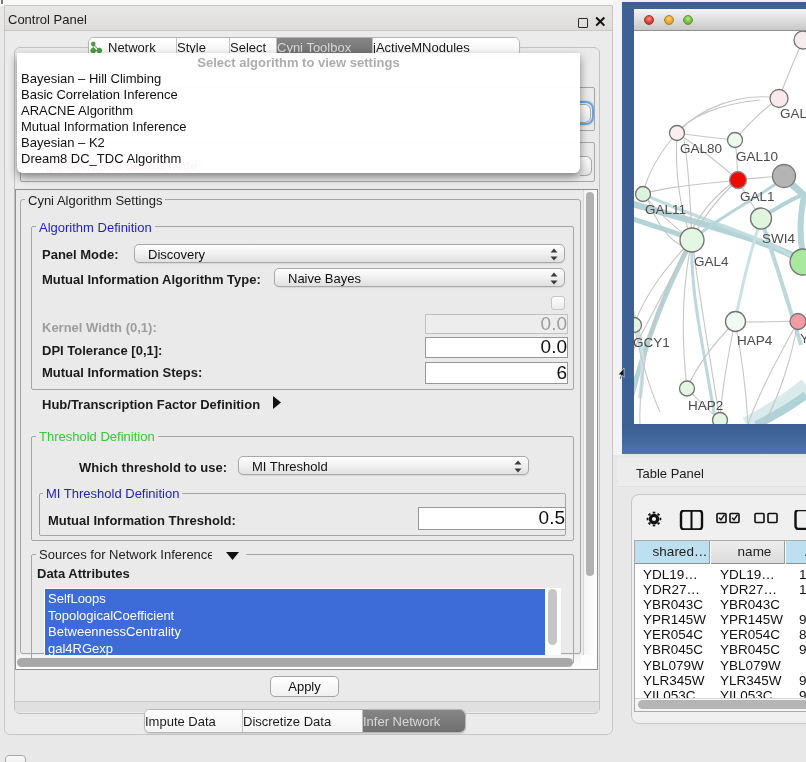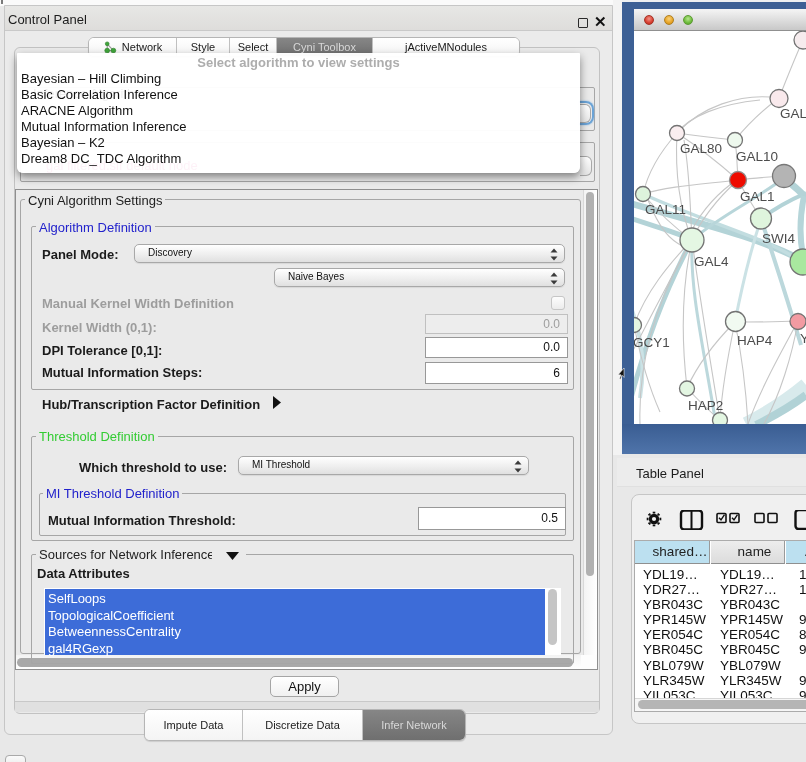--- a/index.html
+++ b/index.html
@@ -1,25 +1,25 @@
 <!DOCTYPE html>
 <html><head><meta charset="utf-8"><style>
 *{margin:0;padding:0;box-sizing:border-box}
 html,body{width:806px;height:762px;overflow:hidden;background:#e8e8e8;font-family:"Liberation Sans",sans-serif;position:relative}
 .abs{position:absolute}
 .b{font-weight:normal}
 .lbl{position:absolute;font-size:13px;font-weight:bold;color:#1b1b1b;white-space:nowrap}
 .glbl{position:absolute;font-size:13px;font-weight:bold;color:#9d9d9d;white-space:nowrap}
 .grp{position:absolute;border:1px solid #a6a6a6;border-radius:2px}
 .gtitle{position:absolute;font-size:13px;background:#eaeaea;padding:0 3px;white-space:nowrap;line-height:13px}
-.combo{position:absolute;background:linear-gradient(#ffffff,#ededed 60%,#e0e0e0);border:1px solid #a8a8a8;border-radius:5px;font-size:10px;color:#111;box-shadow:0 1px 1px rgba(0,0,0,.08)}
+.combo{position:absolute;background:linear-gradient(#ffffff,#ededed 60%,#e0e0e0);border:1px solid #a8a8a8;border-radius:5px;font-size:13px;color:#111;box-shadow:0 1px 1px rgba(0,0,0,.08)}
 .combo .ar{position:absolute;right:5px;top:0;height:100%;width:10px}
-.field{position:absolute;background:#fff;border:1px solid #989898;font-size:12px;color:#111;text-align:right;padding-right:7px}
+.field{position:absolute;background:#fff;border:1px solid #989898;font-size:19px;color:#111;text-align:right;padding-right:0}
 .tabstrip{position:absolute;display:flex;background:#fff;border:1px solid #b5b5b5;border-radius:6px;box-shadow:0 1px 1px rgba(0,0,0,.12);overflow:hidden}
-.tab{font-size:11px;color:#1a1a1a;display:flex;align-items:center;justify-content:center;background:linear-gradient(#ffffff,#f4f4f4);border-right:1px solid #c0c0c0;white-space:nowrap}
+.tab{font-size:13px;color:#1a1a1a;display:flex;align-items:center;justify-content:flex-start;background:linear-gradient(#ffffff,#f4f4f4);border-right:1px solid #c0c0c0;white-space:nowrap}
 .tab:last-child{border-right:none}
 .tab.sel{background:linear-gradient(#868686,#6f6f6f);color:#d8d8d8}
 </style></head>
 <body>
 
 <div class="abs" style="left:0;top:0;width:622px;height:6px;background:#fafafa"></div>
 <div class="abs" style="left:1px;top:0;width:2px;height:4px;background:#7a7a7a"></div>
 <div class="abs" style="left:613px;top:0;width:9px;height:455px;background:#f3f3f3"></div>
 <div class="abs" style="left:622px;top:0;width:184px;height:2px;background:#eef0f2"></div>
 
@@ -70,29 +70,29 @@
 
     <div class="lbl" style="left:26px;top:57px">Panel Mode:</div>
     <div class="combo" style="left:118px;top:53.5px;width:431px;height:19px">
         <span style="position:absolute;left:13px;top:2px">Discovery</span>
         <span class="ar"><svg width="10" height="19">
             <path d="M1.5 7.5 L5 3.5 L8.5 7.5 Z" fill="#3a3a3a"></path>
             <path d="M1.5 11.5 L5 15.5 L8.5 11.5 Z" fill="#3a3a3a"></path>
           </svg></span>
       </div>
 
+    <div class="lbl" style="left:26px;top:82px">Mutual Information Algorithm Type:</div>
     <div class="combo" style="left:258px;top:78px;width:291px;height:19px">
         <span style="position:absolute;left:13px;top:2px">Naive Bayes</span>
         <span class="ar"><svg width="10" height="19">
             <path d="M1.5 7.5 L5 3.5 L8.5 7.5 Z" fill="#3a3a3a"></path>
             <path d="M1.5 11.5 L5 15.5 L8.5 11.5 Z" fill="#3a3a3a"></path>
           </svg></span>
       </div>
 
-    <div class="glbl" style="left:26px;top:106px">Manual Kernel Width Definition</div>
     <div class="abs" style="left:535px;top:106px;width:14px;height:14px;background:linear-gradient(#fdfdfd,#ececec);border:1px solid #c6c6c6;border-radius:3px"></div>
 
     <div class="glbl" style="left:26px;top:130px">Kernel Width (0,1):</div>
     <div class="field" style="left:409px;top:124px;width:143px;height:20px;background:#ededed;border-color:#c0c0c0;color:#9d9d9d;line-height:18px">0.0</div>
 
     <div class="lbl" style="left:26px;top:153px">DPI Tolerance [0,1]:</div>
     <div class="field" style="left:409px;top:147px;width:143px;height:20.5px;line-height:18px">0.0</div>
 
     <div class="lbl" style="left:26px;top:175px">Mutual Information Steps:</div>
     <div class="field" style="left:409px;top:172px;width:143px;height:22px;line-height:20px">6</div>
@@ -129,21 +129,21 @@
     <div class="lbl" style="left:21px;top:376px">Data Attributes</div>
     <div class="abs" style="left:28px;top:398px;width:517px;height:67px;background:#fff"></div>
     <div class="abs" style="left:29px;top:398.5px;width:500px;height:66px;background:#3d6cd8"></div>
     <div class="abs" style="left:32px;top:401px;font-size:13px;color:#fff;line-height:16.5px">SelfLoops<br>TopologicalCoefficient<br>BetweennessCentrality<br>gal4RGexp</div>
     <div class="abs" style="left:532px;top:399px;width:9px;height:56px;background:#c5c5c5;border-radius:4.5px"></div>
   </div>
 
   <div class="abs" style="left:265px;top:670px;width:69px;height:21px;background:linear-gradient(#ffffff,#f0f0f0);border:1px solid #a5a5a5;border-radius:5px;font-size:13px;color:#111;text-align:center;line-height:19px">Apply</div>
   <div class="abs" style="left:10px;top:694.5px;width:584px;height:11px;background:#e0e0e0;border-top:1px solid #c8c8c8"></div>
 
-  <div class="tabstrip" style="left:139px;top:703px;height:32px">
+  <div class="tabstrip" style="left:139px;top:703px;height:24px">
     <div class="tab" style="width:98px">Impute Data</div>
     <div class="tab" style="width:120px">Discretize Data</div>
     <div class="tab sel" style="width:102px">Infer Network</div>
   </div>
 
   <div class="abs" style="left:12px;top:47px;width:563px;height:120px;background:rgba(255,255,255,.97);border-radius:1px 1px 6px 6px;box-shadow:0 4px 9px rgba(0,0,0,.45)">
     <div class="abs" style="left:16px;top:33px;font-size:13px;color:#000;opacity:.07">Inference Algorithm</div>
     <div class="abs" style="left:29px;top:105px;font-size:13px;color:#ec4899;opacity:.07">gal filtered.sif default node</div>
     <div class="abs" style="left:0;top:2px;width:100%;text-align:center;font-size:13px;font-weight:bold;color:#adadad">Select algorithm to view settings</div>
     <div class="abs" style="left:4px;top:18px;font-size:13px;color:#111;line-height:16.1px">Bayesian – Hill Climbing<br>Basic Correlation Inference<br><span class="b">ARACNE Algorithm</span><br>Mutual Information Inference<br>Bayesian – K2<br>Dream8 DC_TDC Algorithm</div>

